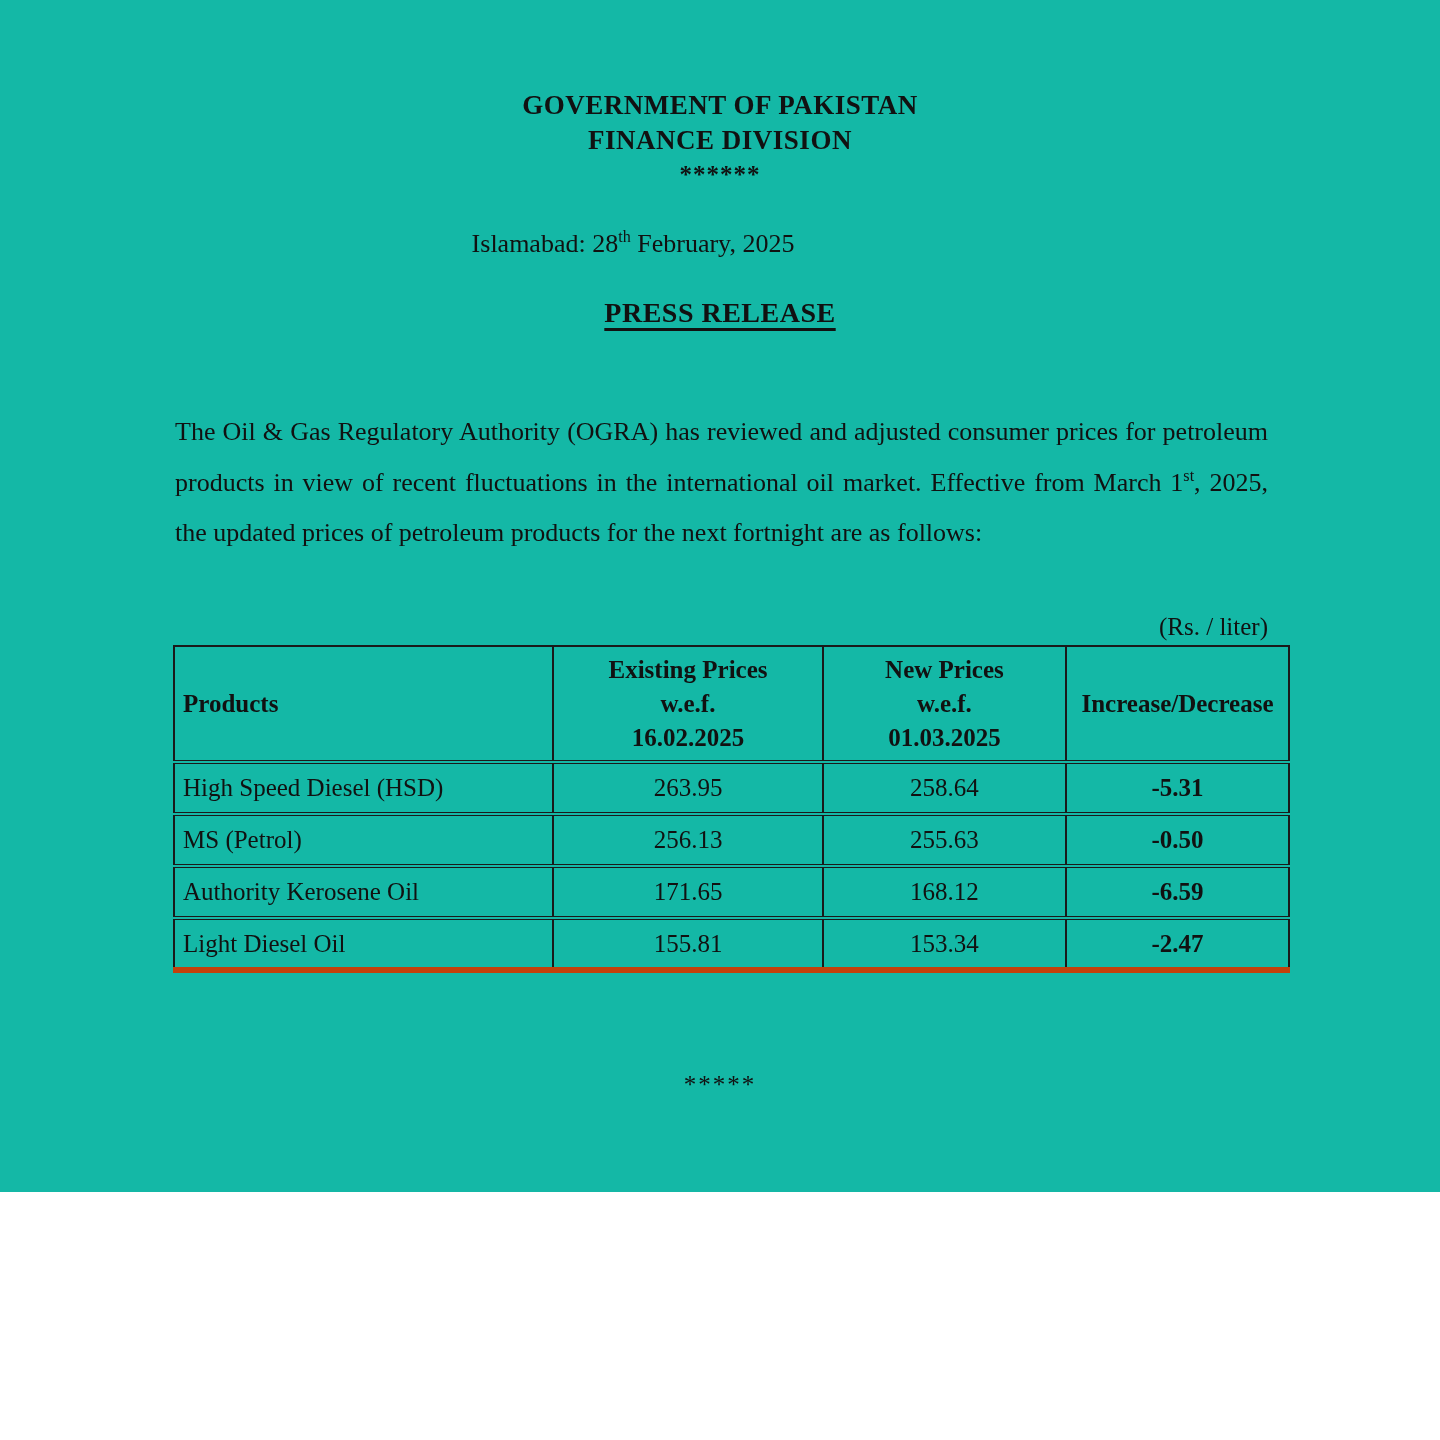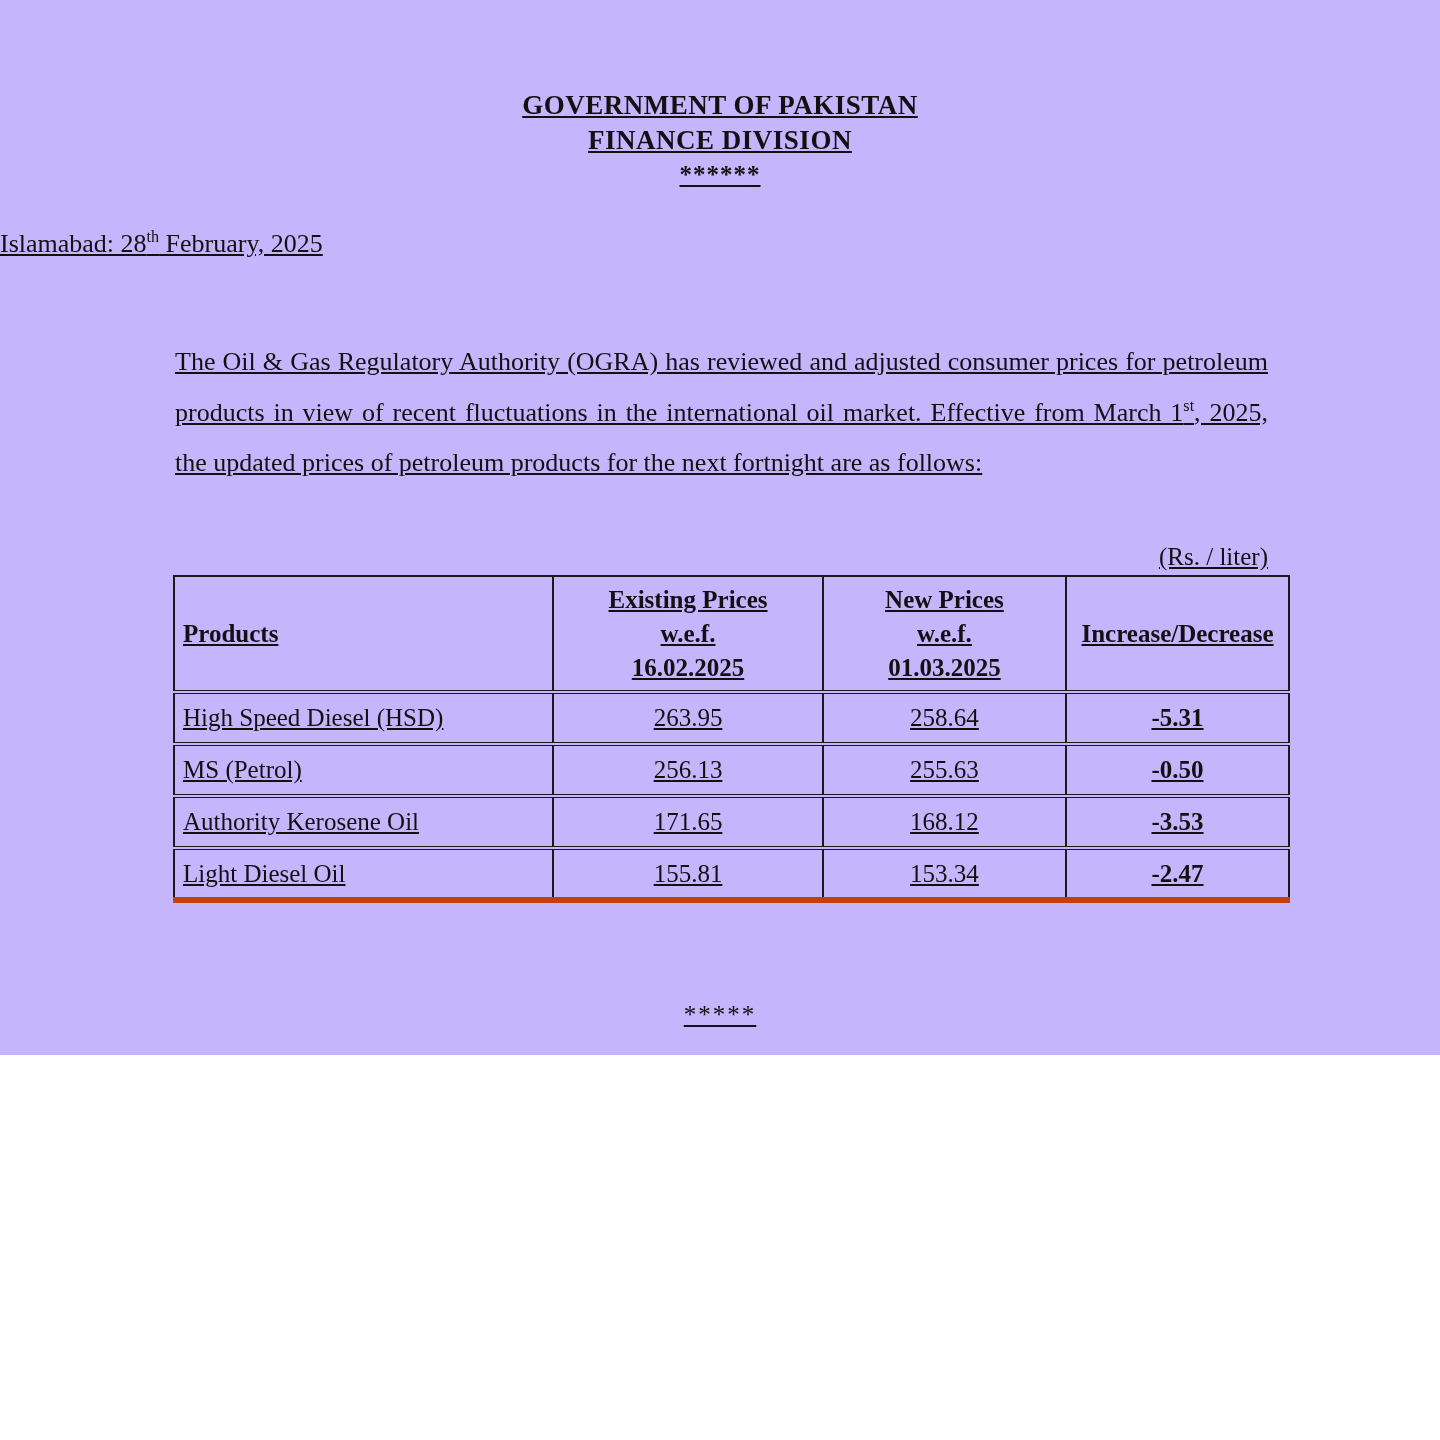--- a/index.html
+++ b/index.html
@@ -4,45 +4,44 @@
 <style>
   * { margin: 0; padding: 0; box-sizing: border-box; }
   html, body {
     background: #ffffff;
     font-family: "Liberation Serif", "DejaVu Serif", serif;
     color: #111111;
   }
   .page {
     position: relative;
     width: 1440px;
-    height: 1055px;
-    background: #c4b5fd;
+    height: 1192px;
+    background: #14b8a6;
     overflow: hidden;
-    text-decoration: underline;
   }
   .doc-header {
     padding-top: 88px;
     text-align: center;
     line-height: 1.28;
   }
   .doc-title {
     font-size: 27px;
     font-weight: bold;
     letter-spacing: 0.5px;
   }
   .header-stars {
     font-size: 25px;
     font-weight: bold;
     margin-top: 2px;
     letter-spacing: 1px;
   }
   .dateline {
     margin-top: 38px;
     padding-right: 174px;
-    text-align: left;
+    text-align: center;
     font-size: 26px;
   }
   .dateline sup, .body-text sup {
     font-size: 0.62em;
     vertical-align: super;
     line-height: 0;
   }
   .pr-heading {
     margin-top: 38px;
     text-align: center;
@@ -115,20 +114,21 @@
 <div class="page">
 
   <header class="doc-header">
     <div class="doc-title">GOVERNMENT OF PAKISTAN</div>
     <div class="doc-title">FINANCE DIVISION</div>
     <div class="header-stars">******</div>
   </header>
 
   <div class="dateline"><span>Islamabad: 28</span><sup>th</sup><span> February, 2025</span></div>
 
+  <h1 class="pr-heading"><span class="underlined">PRESS RELEASE</span></h1>
 
   <p class="body-text"><span>The Oil &amp; Gas Regulatory Authority (OGRA) has reviewed and adjusted consumer prices for petroleum products in view of recent fluctuations in the international oil market. Effective from March 1</span><sup>st</sup><span>, 2025, the updated prices of petroleum products for the next fortnight are as follows:</span></p>
 
   <div class="unit-label">(Rs. / liter)</div>
 
   <table class="price-table">
     <thead>
       <tr class="header-row">
         <th class="col-products">Products</th>
         <th class="col-existing">
@@ -154,21 +154,21 @@
       <tr>
         <td class="cell-product">MS (Petrol)</td>
         <td class="cell-existing">256.13</td>
         <td class="cell-new">255.63</td>
         <td class="cell-change">-0.50</td>
       </tr>
       <tr>
         <td class="cell-product">Authority Kerosene Oil</td>
         <td class="cell-existing">171.65</td>
         <td class="cell-new">168.12</td>
-        <td class="cell-change">-3.53</td>
+        <td class="cell-change">-6.59</td>
       </tr>
       <tr>
         <td class="cell-product">Light Diesel Oil</td>
         <td class="cell-existing">155.81</td>
         <td class="cell-new">153.34</td>
         <td class="cell-change">-2.47</td>
       </tr>
     </tbody>
   </table>
 

